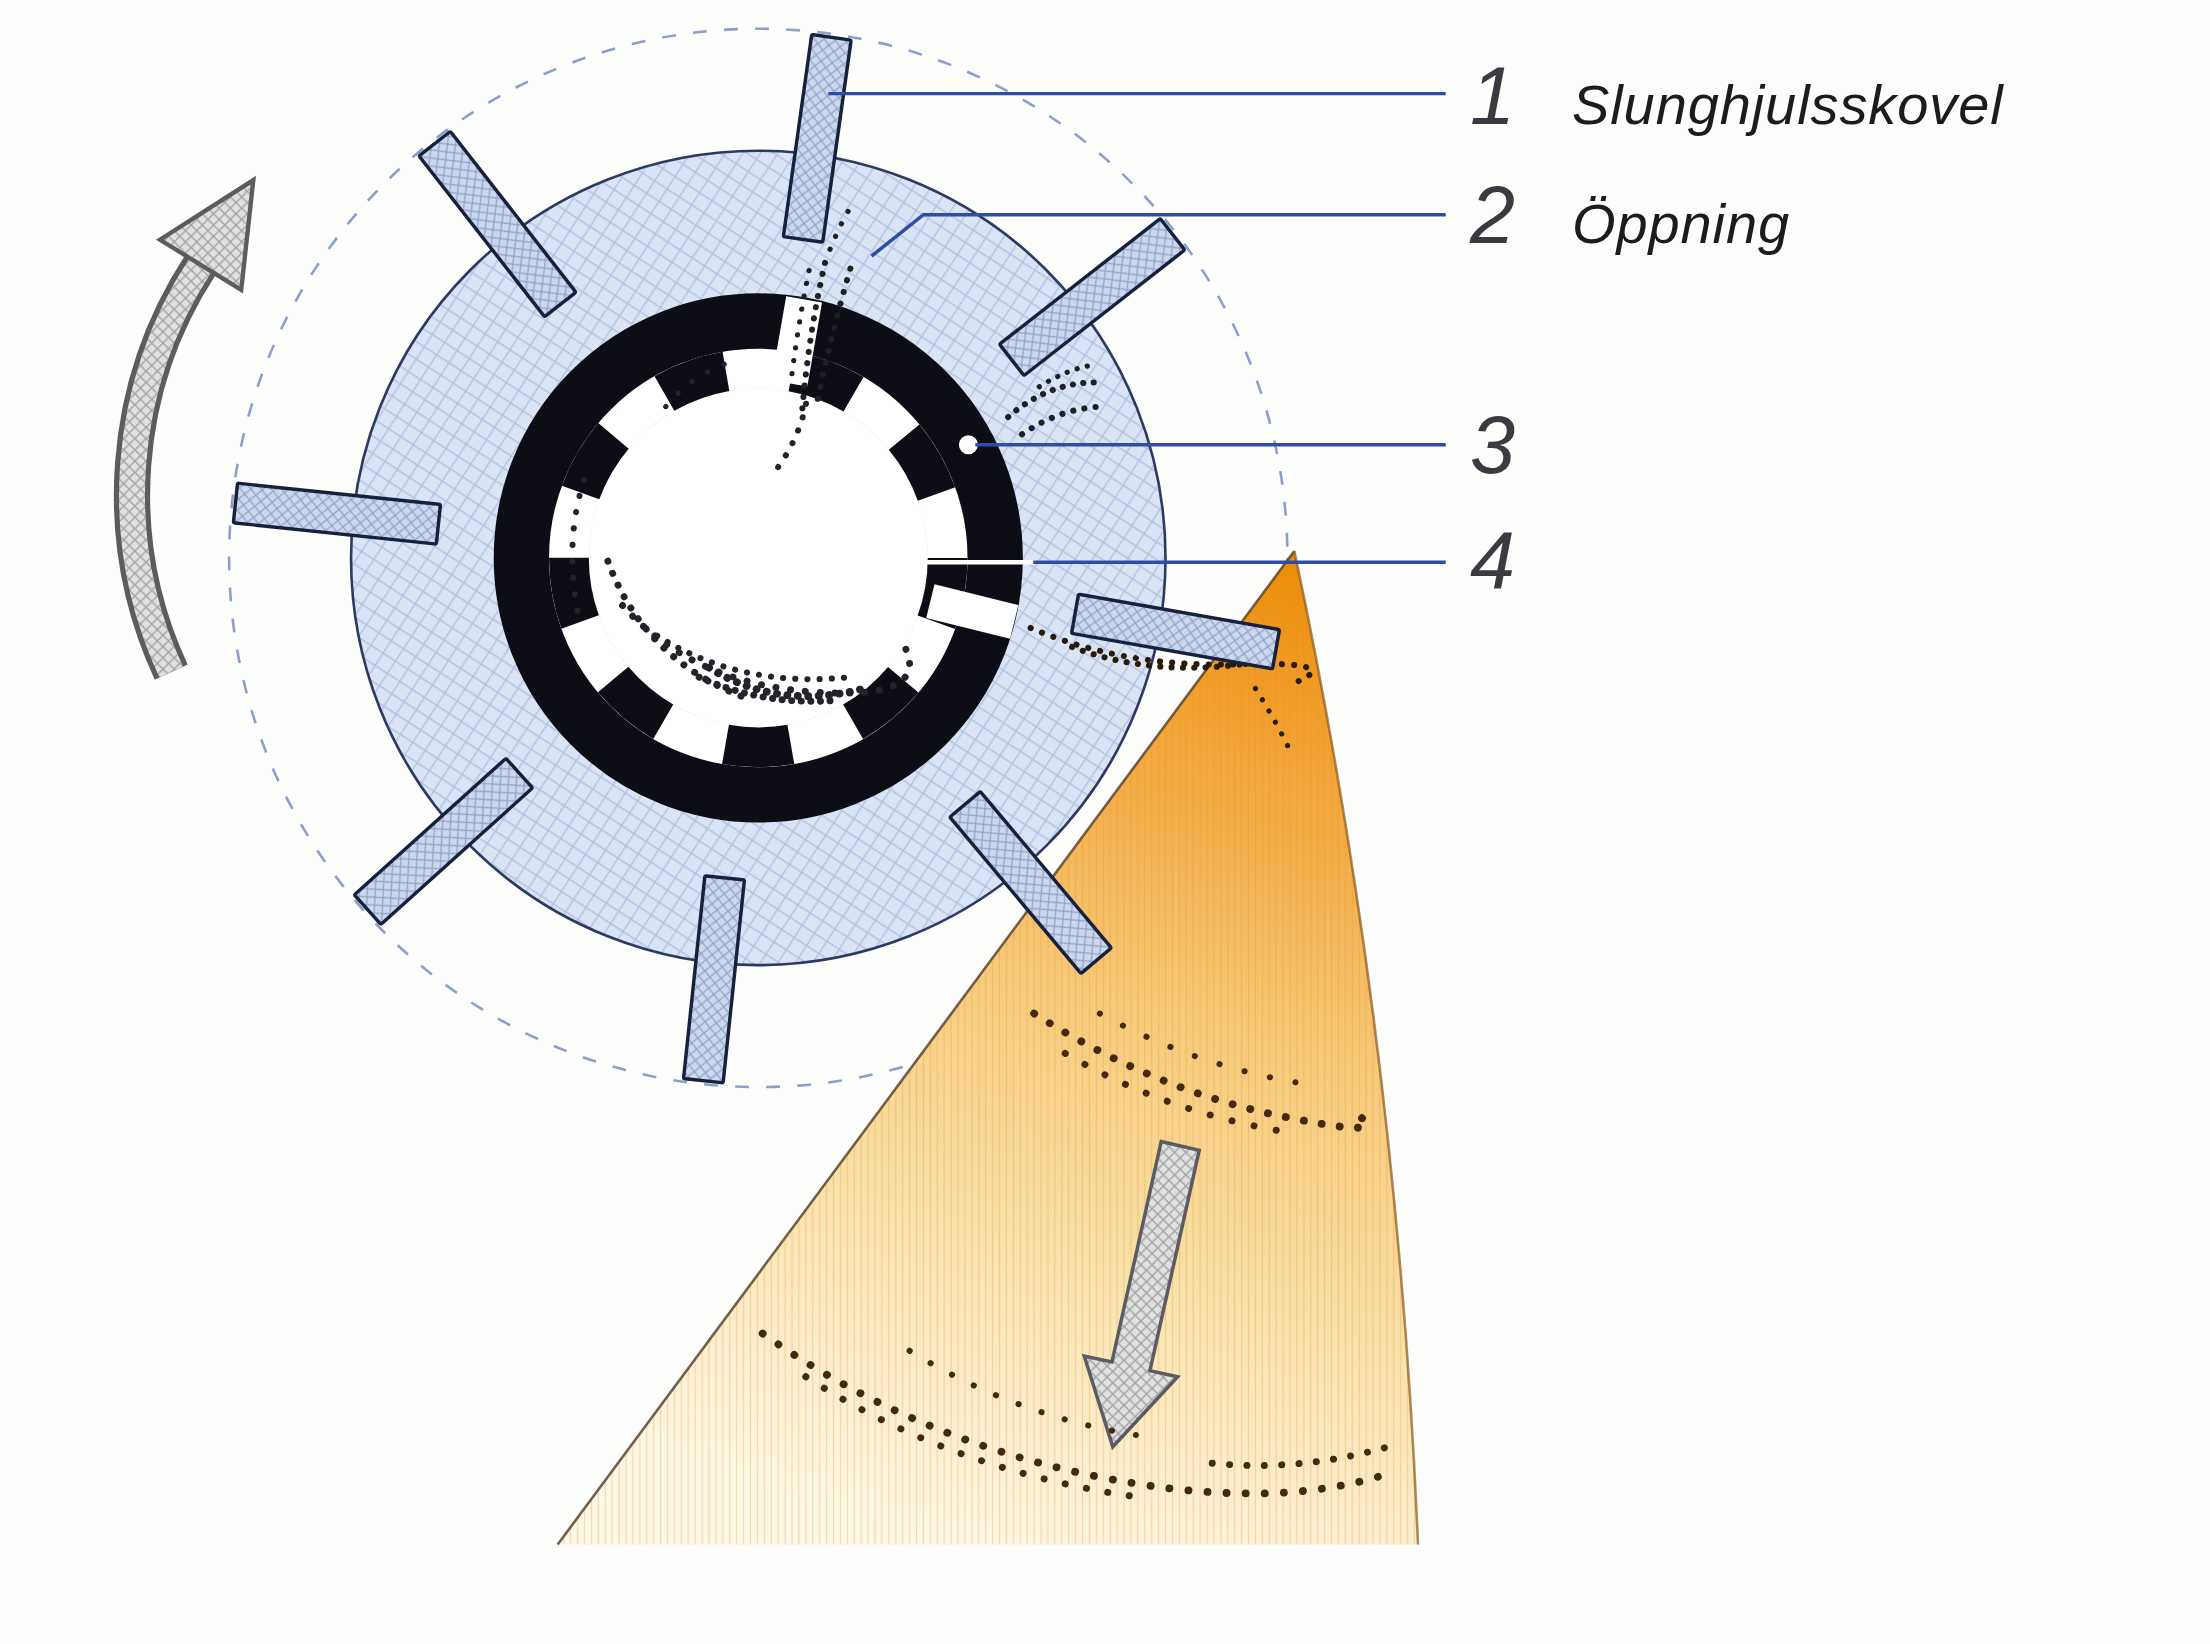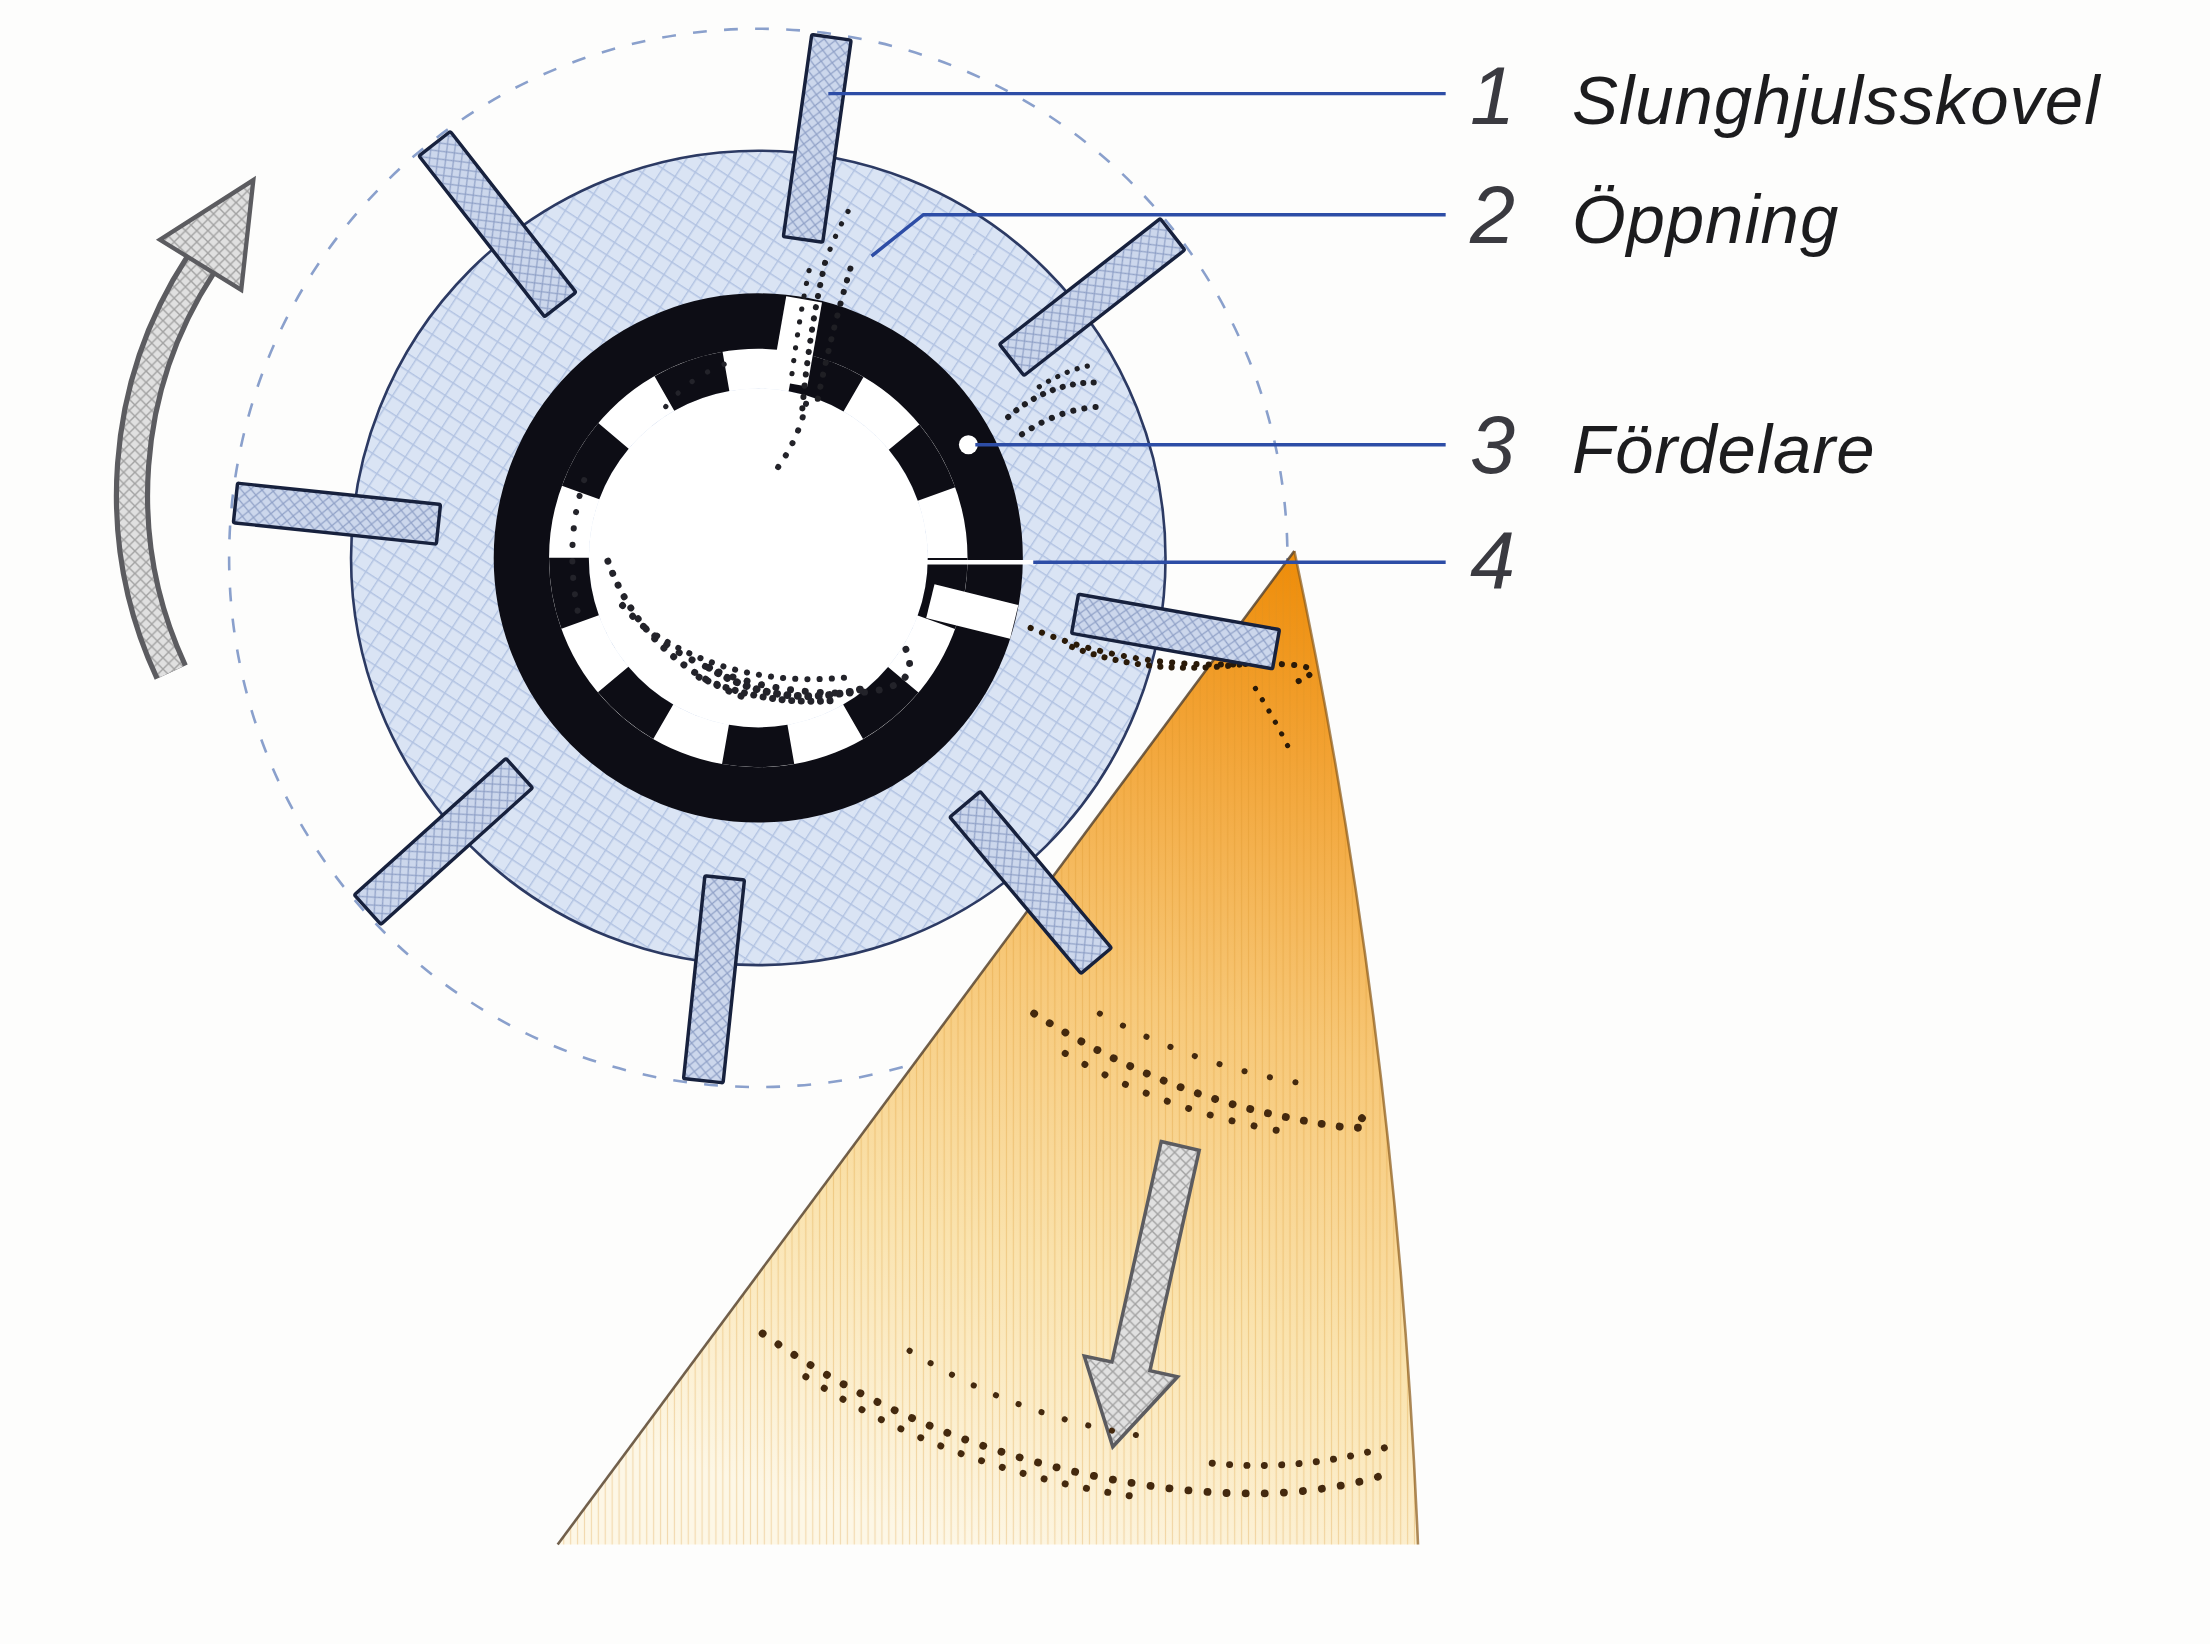--- a/index.html
+++ b/index.html
@@ -21,21 +21,21 @@
     color:#232327;
     white-space:nowrap;
   }
   .label-row .num{
     display:inline-block;
     width:102px;
     font-size:81px;
     color:#3a3a40;
   }
   .label-row .txt{
-    font-size:69px;
+    font-size:56px;
     letter-spacing:0.9px;
     color:#1c1c1e;
     text-align:right;
   }
 </style>
 </head>
 <body>
 
 <div class="canvas">
 
@@ -174,21 +174,20 @@
     <div class="label-row" style="top:50px">
       <span class="num">1</span>
       <span class="txt">Slunghjulsskovel</span>
     </div>
     <div class="label-row" style="top:169px">
       <span class="num">2</span>
       <span class="txt">Öppning</span>
     </div>
     <div class="label-row" style="top:399px">
       <span class="num">3</span>
-      <span class="txt">Fördelare</span>
     </div>
     <div class="label-row" style="top:515px">
       <span class="num">4</span>
     </div>
   </div>
 
 </div>
 
 
 </body></html>

